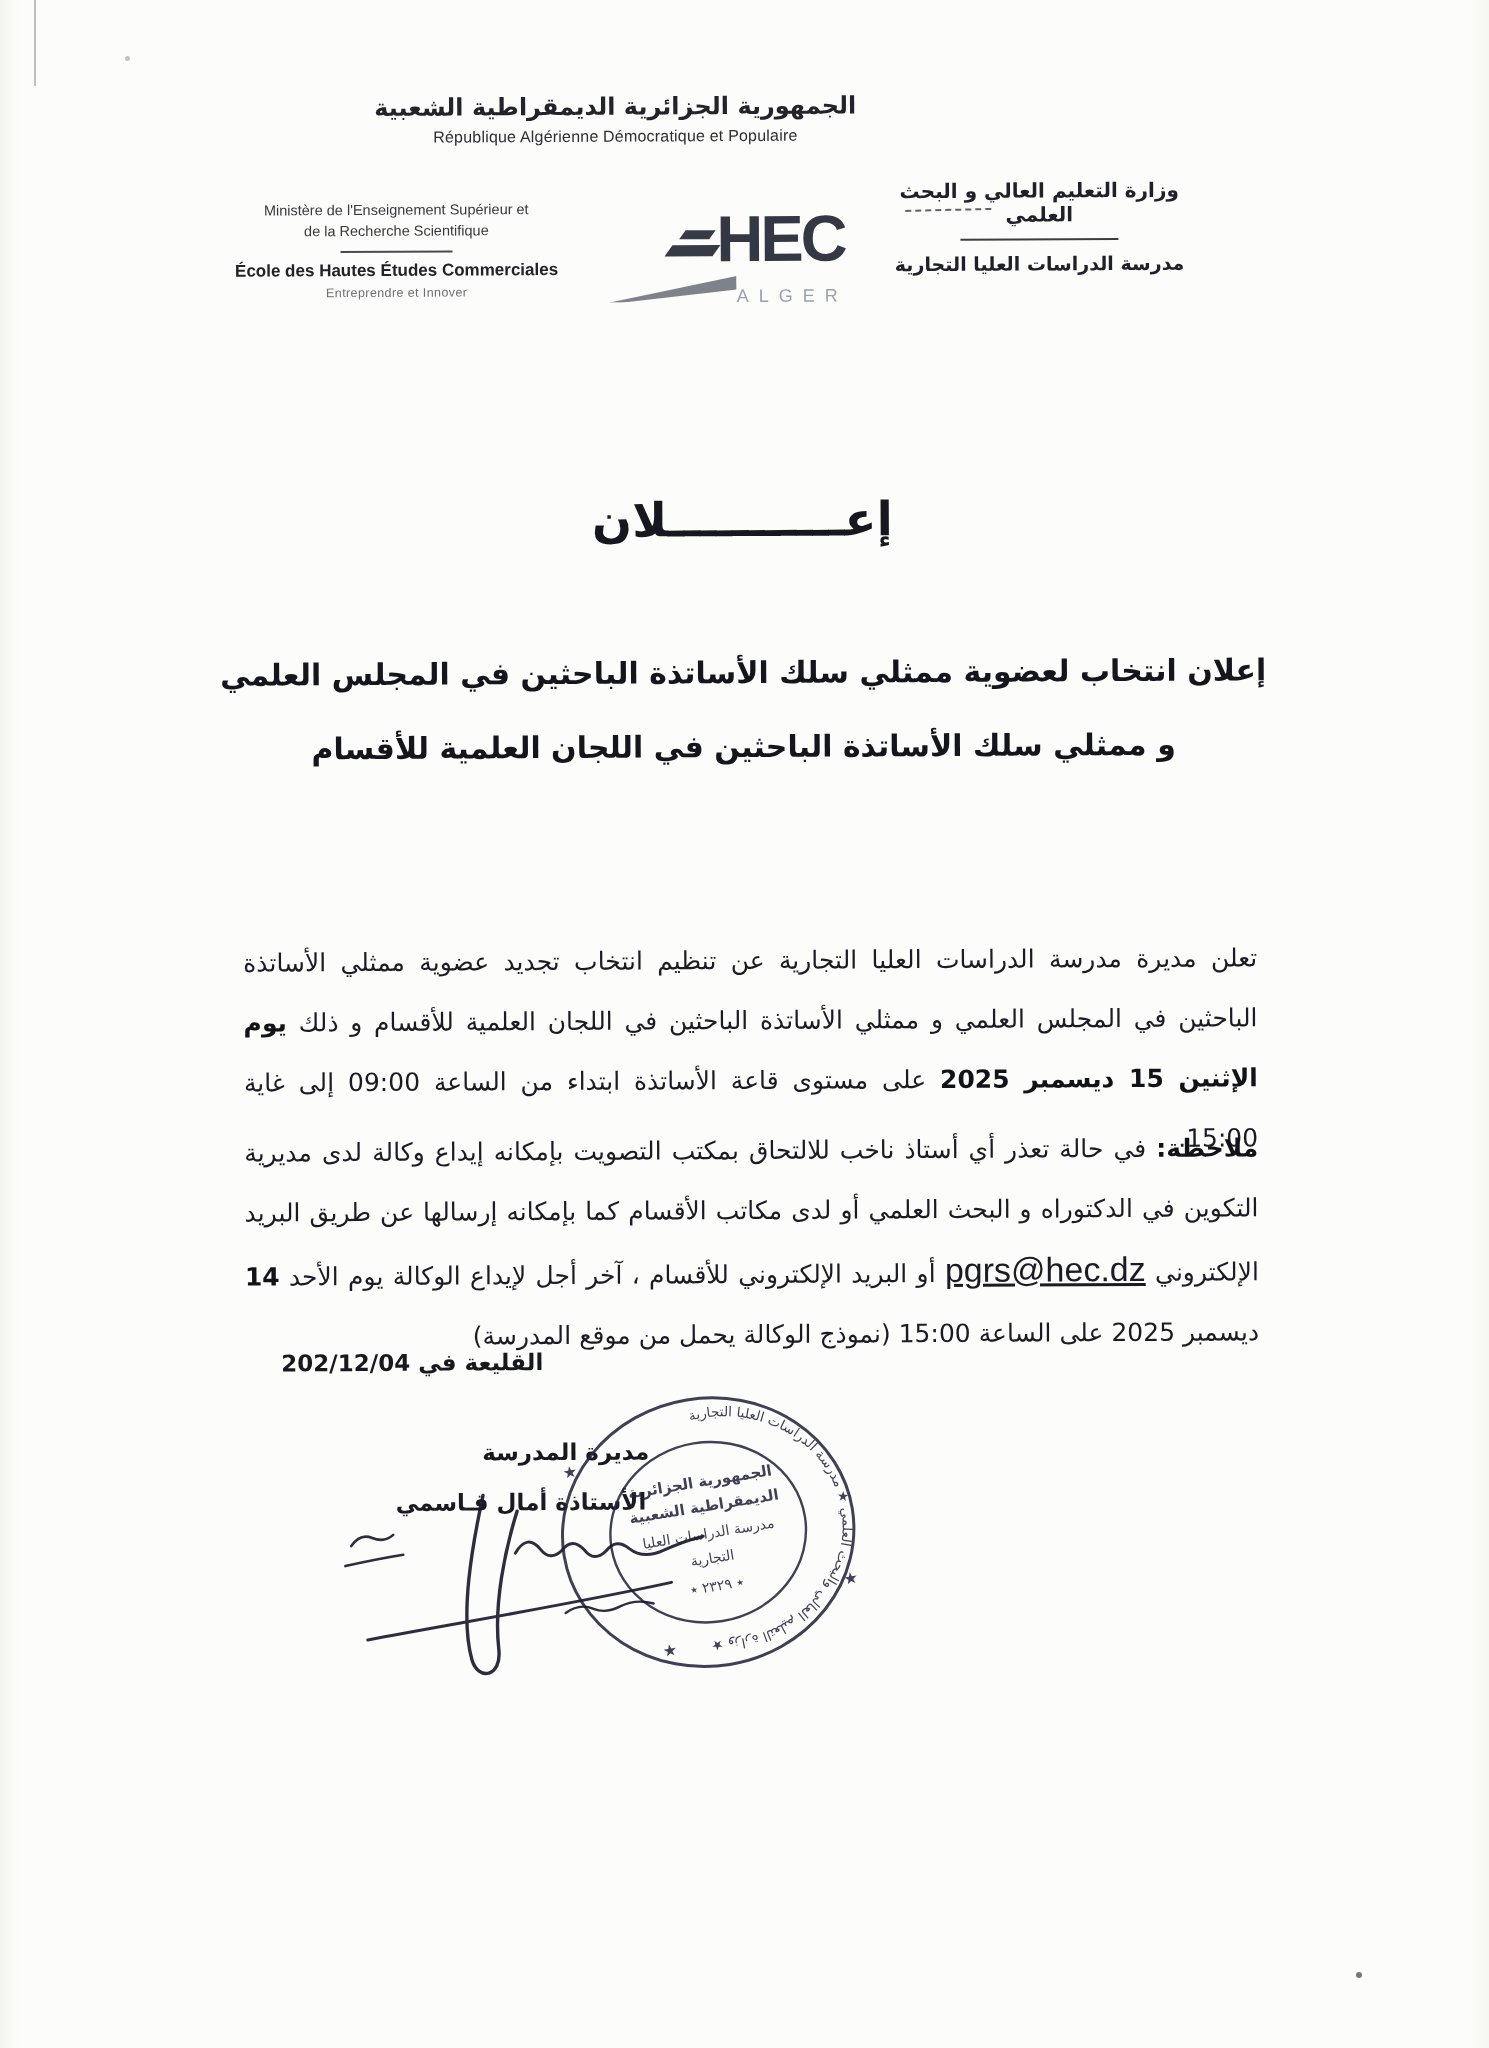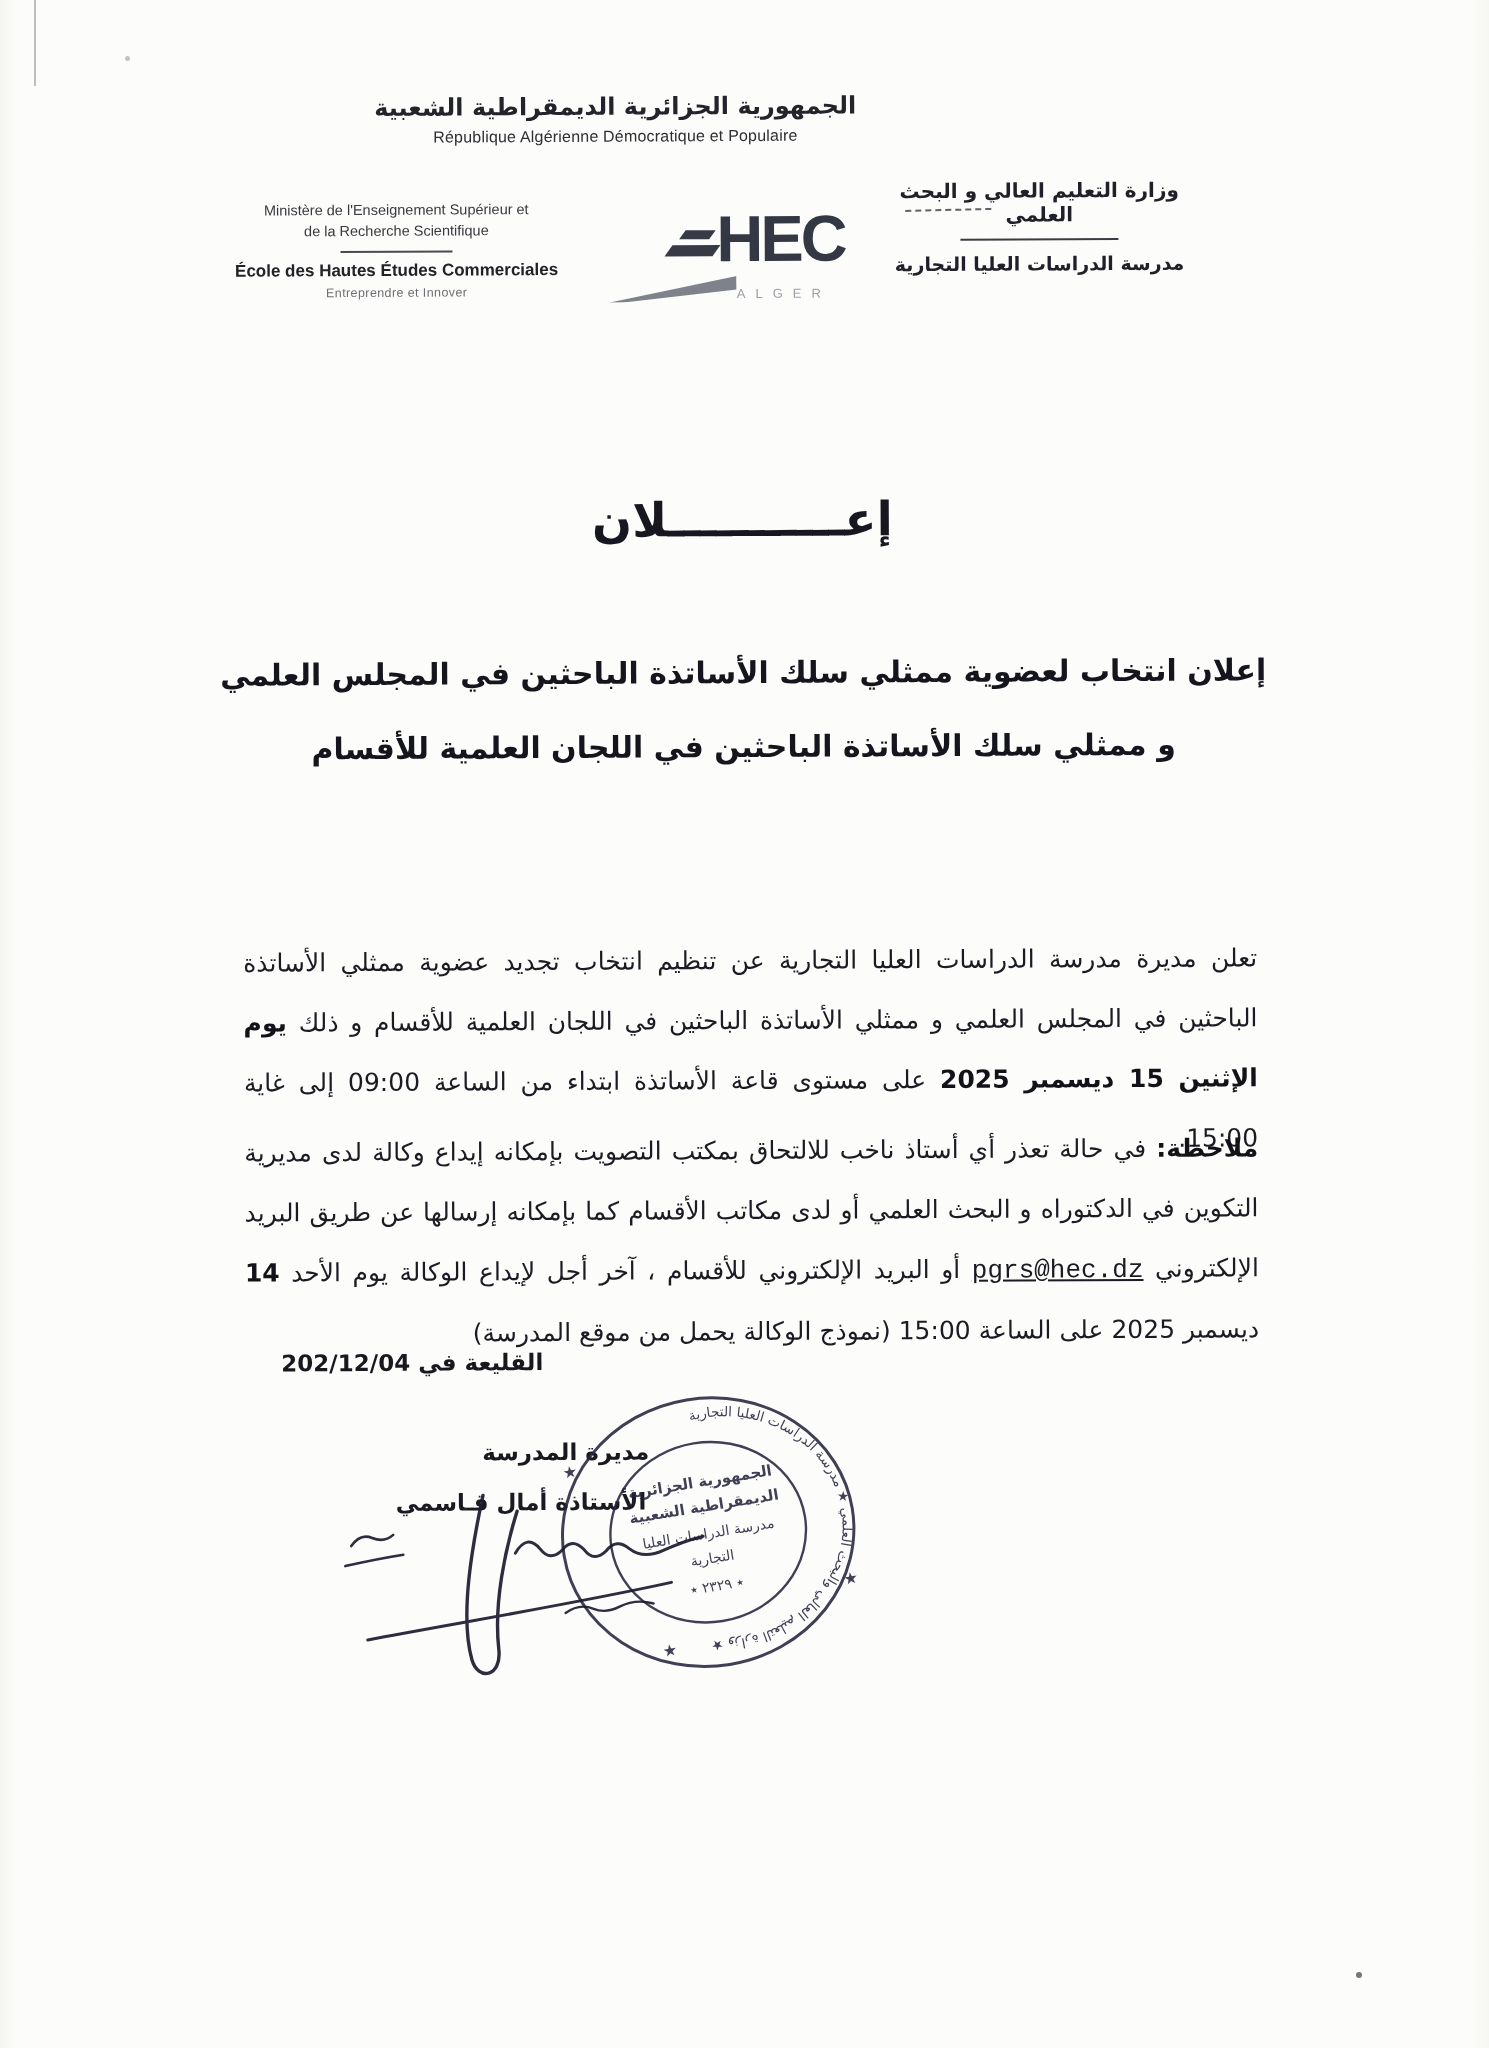--- a/index.html
+++ b/index.html
@@ -36,33 +36,33 @@
   .rule-ar{width:158px;height:2px;background:#3c3c44;margin:12px auto 12px;}
   .school-ar{font-size:19px;font-weight:bold;color:#20202a;}
 
   
   .logo{position:absolute;left:612px;top:214px;width:256px;height:104px;font-family:"Liberation Sans",sans-serif;}
   .logo-swoosh{position:absolute;left:0;top:62px;width:128px;height:26px;background:#70757e;clip-path:polygon(0 100%,100% 0,100% 52%,10% 100%);opacity:.9;}
   .logo-bar{position:absolute;background:#363b46;transform:skewX(-36deg);}
   .logo-bar.b1{left:74px;top:16px;width:30px;height:9px;}
   .logo-bar.b2{left:60px;top:31px;width:48px;height:11px;}
   .logo-hec{position:absolute;left:108px;top:-8px;font-size:65px;font-weight:bold;letter-spacing:-3px;color:#333844;line-height:1;}
-  .logo-alger{position:absolute;left:128px;top:72px;font-size:13px;letter-spacing:10px;color:#9ba1aa;}
+  .logo-alger{position:absolute;left:128px;top:72px;font-size:18px;letter-spacing:10px;color:#9ba1aa;}
 
   
   .title{position:absolute;top:492px;left:0;right:0;text-align:center;font-size:47px;font-weight:bold;color:#17171f;}
 
   .subtitle{position:absolute;top:636px;left:140px;right:140px;text-align:center;direction:rtl;font-weight:bold;font-size:30px;line-height:74px;color:#15151d;}
 
   
   .para{position:absolute;left:243px;width:1014px;direction:rtl;text-align:justify;text-align-last:right;font-size:25px;line-height:60px;color:#1b1b23;}
   .body-para{top:906px;}
   .note-para{top:1096px;}
   .para b{font-weight:bold;color:#121219;}
-  .email{direction:ltr;unicode-bidi:isolate;text-decoration:underline;font-family:Liberation Mono, monospace;font-size:26px;}
+  .email{direction:ltr;unicode-bidi:isolate;text-decoration:underline;font-family:Liberation Sans, sans-serif;font-size:34px;}
 
   .dateline{position:absolute;top:1348px;left:245px;width:330px;text-align:center;direction:rtl;font-weight:bold;font-size:23px;color:#18181f;}
 
   
   .sig-title{position:absolute;top:1438px;left:448px;width:230px;text-align:center;direction:rtl;font-weight:bold;font-size:23px;color:#18181f;}
   .sig-name{position:absolute;top:1488px;left:368px;width:300px;text-align:center;direction:rtl;font-weight:bold;font-size:23px;color:#1a1a22;}
 
   .stamp{position:absolute;left:545px;top:1386px;width:320px;height:292px;opacity:.88;transform:rotate(-9deg);}
   .scribble{position:absolute;left:330px;top:1452px;width:480px;height:250px;opacity:.92;}
 </style>

